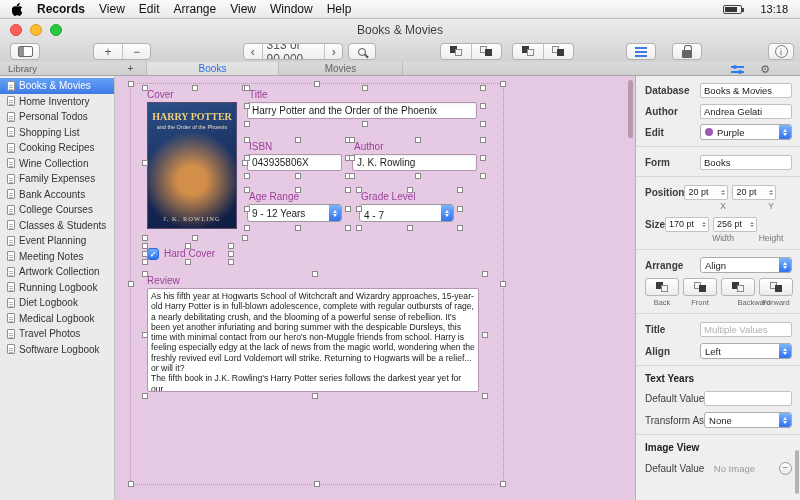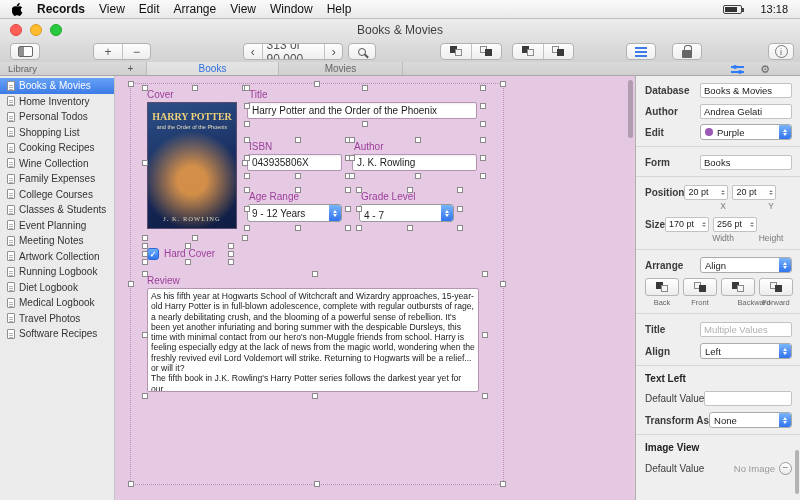--- a/index.html
+++ b/index.html
@@ -139,21 +139,21 @@
   .gstp { margin-left:auto; display:flex; flex-direction:column; gap:1px; }
   .gstp .t-up { border-bottom-color:#8a8a8a; border-left-width:2px; border-right-width:2px; border-bottom-width:2.5px; }
   .gstp .t-dn { border-top-color:#8a8a8a; border-left-width:2px; border-right-width:2px; border-top-width:2.5px; }
   .xylab { position:absolute; width:44px; text-align:center; font-size:8.5px; color:#777; }
   .idiv { position:absolute; left:0; right:0; height:1px; background:#d6d6d6; }
   .ihead { position:absolute; left:9px; font-weight:bold; font-size:10px; color:#222; }
   .abtn { position:absolute; width:34px; height:18px; background:linear-gradient(#fff,#ececec);
     border:1px solid #b5b5b5; border-radius:3px; display:flex; align-items:center; justify-content:center; }
   .ablab { position:absolute; width:34px; text-align:center; font-size:7.5px; color:#666; }
   .ph { color:#b0b0b0; }
-  .grayval { margin-left:auto; color:#9a9a9a; font-size:9.5px; margin-right:4px; }
+  .grayval { margin-left:auto; color:#9a9a9a; font-size:9.5px; margin-right:24px; }
   .minus-btn { flex:none; width:13px; height:13px; border:1px solid #9a9a9a; border-radius:50%;
     background:linear-gradient(#fff,#eaeaea); color:#777; display:flex; align-items:center; justify-content:center;
     font-size:10px; line-height:1; }
   .insp-scroll { position:absolute; right:1px; bottom:6px; width:4px; height:44px; background:rgba(0,0,0,0.25); border-radius:2px; }
 </style>
 </head>
 <body>
 
 <div class="screen">
 
@@ -283,20 +283,24 @@
     <div class="side-item">
         <span class="doc"></span>
         <span>Wine Collection</span>
       </div>
     <div class="side-item">
         <span class="doc"></span>
         <span>Family Expenses</span>
       </div>
     <div class="side-item">
         <span class="doc"></span>
+        <span>Bank Accounts</span>
+      </div>
+    <div class="side-item">
+        <span class="doc"></span>
         <span>College Courses</span>
       </div>
     <div class="side-item">
         <span class="doc"></span>
         <span>Classes &amp; Students</span>
       </div>
     <div class="side-item">
         <span class="doc"></span>
         <span>Event Planning</span>
       </div>
@@ -319,21 +323,21 @@
     <div class="side-item">
         <span class="doc"></span>
         <span>Medical Logbook</span>
       </div>
     <div class="side-item">
         <span class="doc"></span>
         <span>Travel Photos</span>
       </div>
     <div class="side-item">
         <span class="doc"></span>
-        <span>Software Recipes</span>
+        <span>Software Logbook</span>
       </div>
   </div>
 
   <div class="canvas">
     <div class="form-rect sel">
         <div class="handle" style="left: calc(0% - 3px); top: calc(0% - 3px);"></div>
         <div class="handle" style="left: calc(50% - 3px); top: calc(0% - 3px);"></div>
         <div class="handle" style="left: calc(100% - 3px); top: calc(0% - 3px);"></div>
         <div class="handle" style="left: calc(0% - 3px); top: calc(50% - 3px);"></div>
         <div class="handle" style="left: calc(100% - 3px); top: calc(50% - 3px);"></div>
@@ -587,27 +591,27 @@
       <span class="idrop">
         <span>Left</span>
         <span class="stp">
             <i class="t-up"></i>
             <i class="t-dn"></i>
           </span>
       </span>
     </div>
     <div class="idiv" style="top:289px;"></div>
 
-    <div class="ihead" style="top:297px;">Text Left</div>
+    <div class="ihead" style="top:297px;">Text Years</div>
     <div class="irow" style="top:314px;">
       <span class="ilabel" style="font-weight:normal;">Default Value</span>
       <span class="ifield"></span>
     </div>
     <div class="irow" style="top:336px;">
-      <span class="ilabel" style="font-weight:bold;">Transform As</span>
+      <span class="ilabel" style="font-weight:normal;">Transform As</span>
       <span class="idrop">
         <span>None</span>
         <span class="stp">
             <i class="t-up"></i>
             <i class="t-dn"></i>
           </span>
       </span>
     </div>
     <div class="idiv" style="top:358px;"></div>
 

